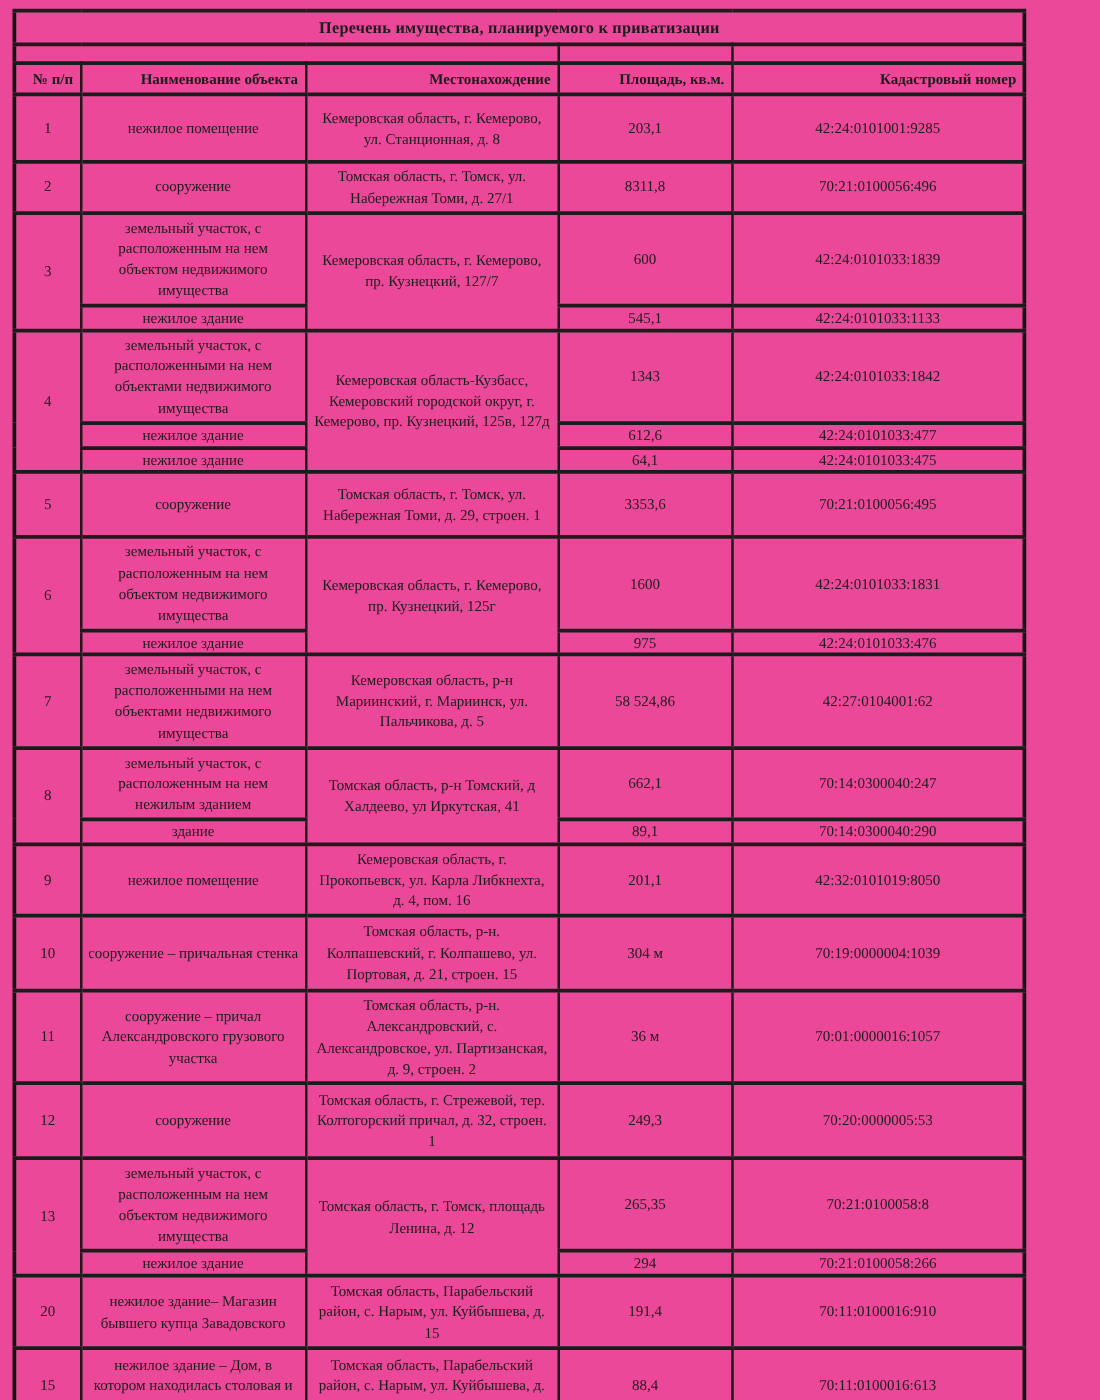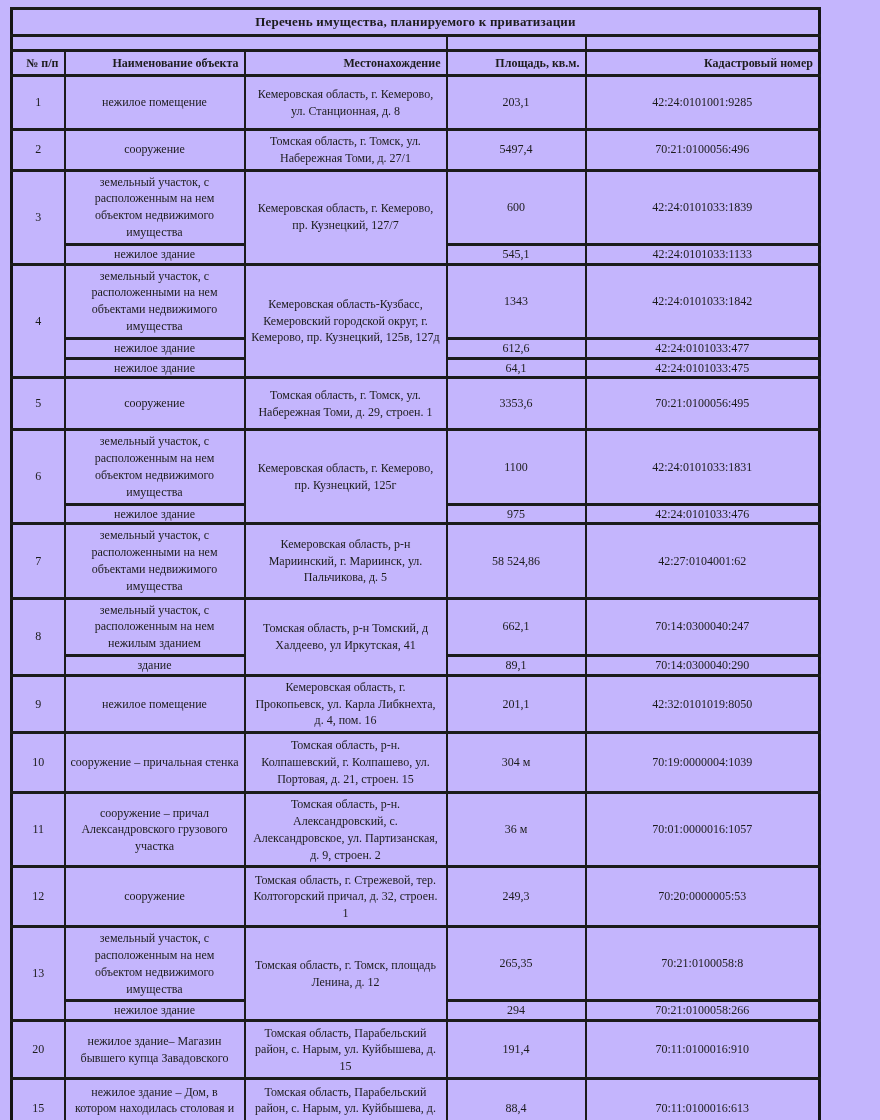--- a/index.html
+++ b/index.html
@@ -4,21 +4,21 @@
 <style>
   html, body {
     margin: 0;
     padding: 0;
     background: #ffffff;
   }
   .page {
     position: relative;
     width: 880px;
     height: 1120px;
-    background: #c4b5fd;
+    background: #ec4899;
     font-family: "Liberation Serif", "DejaVu Serif", serif;
     color: #1c1c1c;
     overflow: hidden;
   }
   table.doc-table {
     position: absolute;
     left: 10px;
     top: 7px;
     width: 808px;
     border-collapse: collapse;
@@ -89,21 +89,21 @@
       <td>нежилое помещение</td>
       <td>Кемеровская область, г. Кемерово, ул. Станционная, д. 8</td>
       <td>203,1</td>
       <td>42:24:0101001:9285</td>
     </tr>
 
     <tr style="height:34px">
       <td>2</td>
       <td>сооружение</td>
       <td>Томская область, г. Томск, ул. Набережная Томи, д. 27/1</td>
-      <td>5497,4</td>
+      <td>8311,8</td>
       <td>70:21:0100056:496</td>
     </tr>
 
     <tr style="height:64px">
       <td rowspan="2">3</td>
       <td>земельный участок, с расположенным на нем объектом недвижимого имущества</td>
       <td rowspan="2">Кемеровская область, г. Кемерово, пр. Кузнецкий, 127/7</td>
       <td>600</td>
       <td>42:24:0101033:1839</td>
     </tr>
@@ -136,21 +136,21 @@
       <td>сооружение</td>
       <td>Томская область,  г. Томск, ул. Набережная Томи, д. 29, строен. 1</td>
       <td>3353,6</td>
       <td>70:21:0100056:495</td>
     </tr>
 
     <tr style="height:64px">
       <td rowspan="2">6</td>
       <td>земельный участок, с расположенным на нем объектом недвижимого имущества</td>
       <td rowspan="2">Кемеровская область, г. Кемерово, пр. Кузнецкий, 125г</td>
-      <td>1100</td>
+      <td>1600</td>
       <td>42:24:0101033:1831</td>
     </tr>
     <tr class="subrow">
       <td>нежилое здание</td>
       <td>975</td>
       <td>42:24:0101033:476</td>
     </tr>
 
     <tr style="height:66px">
       <td>7</td>

